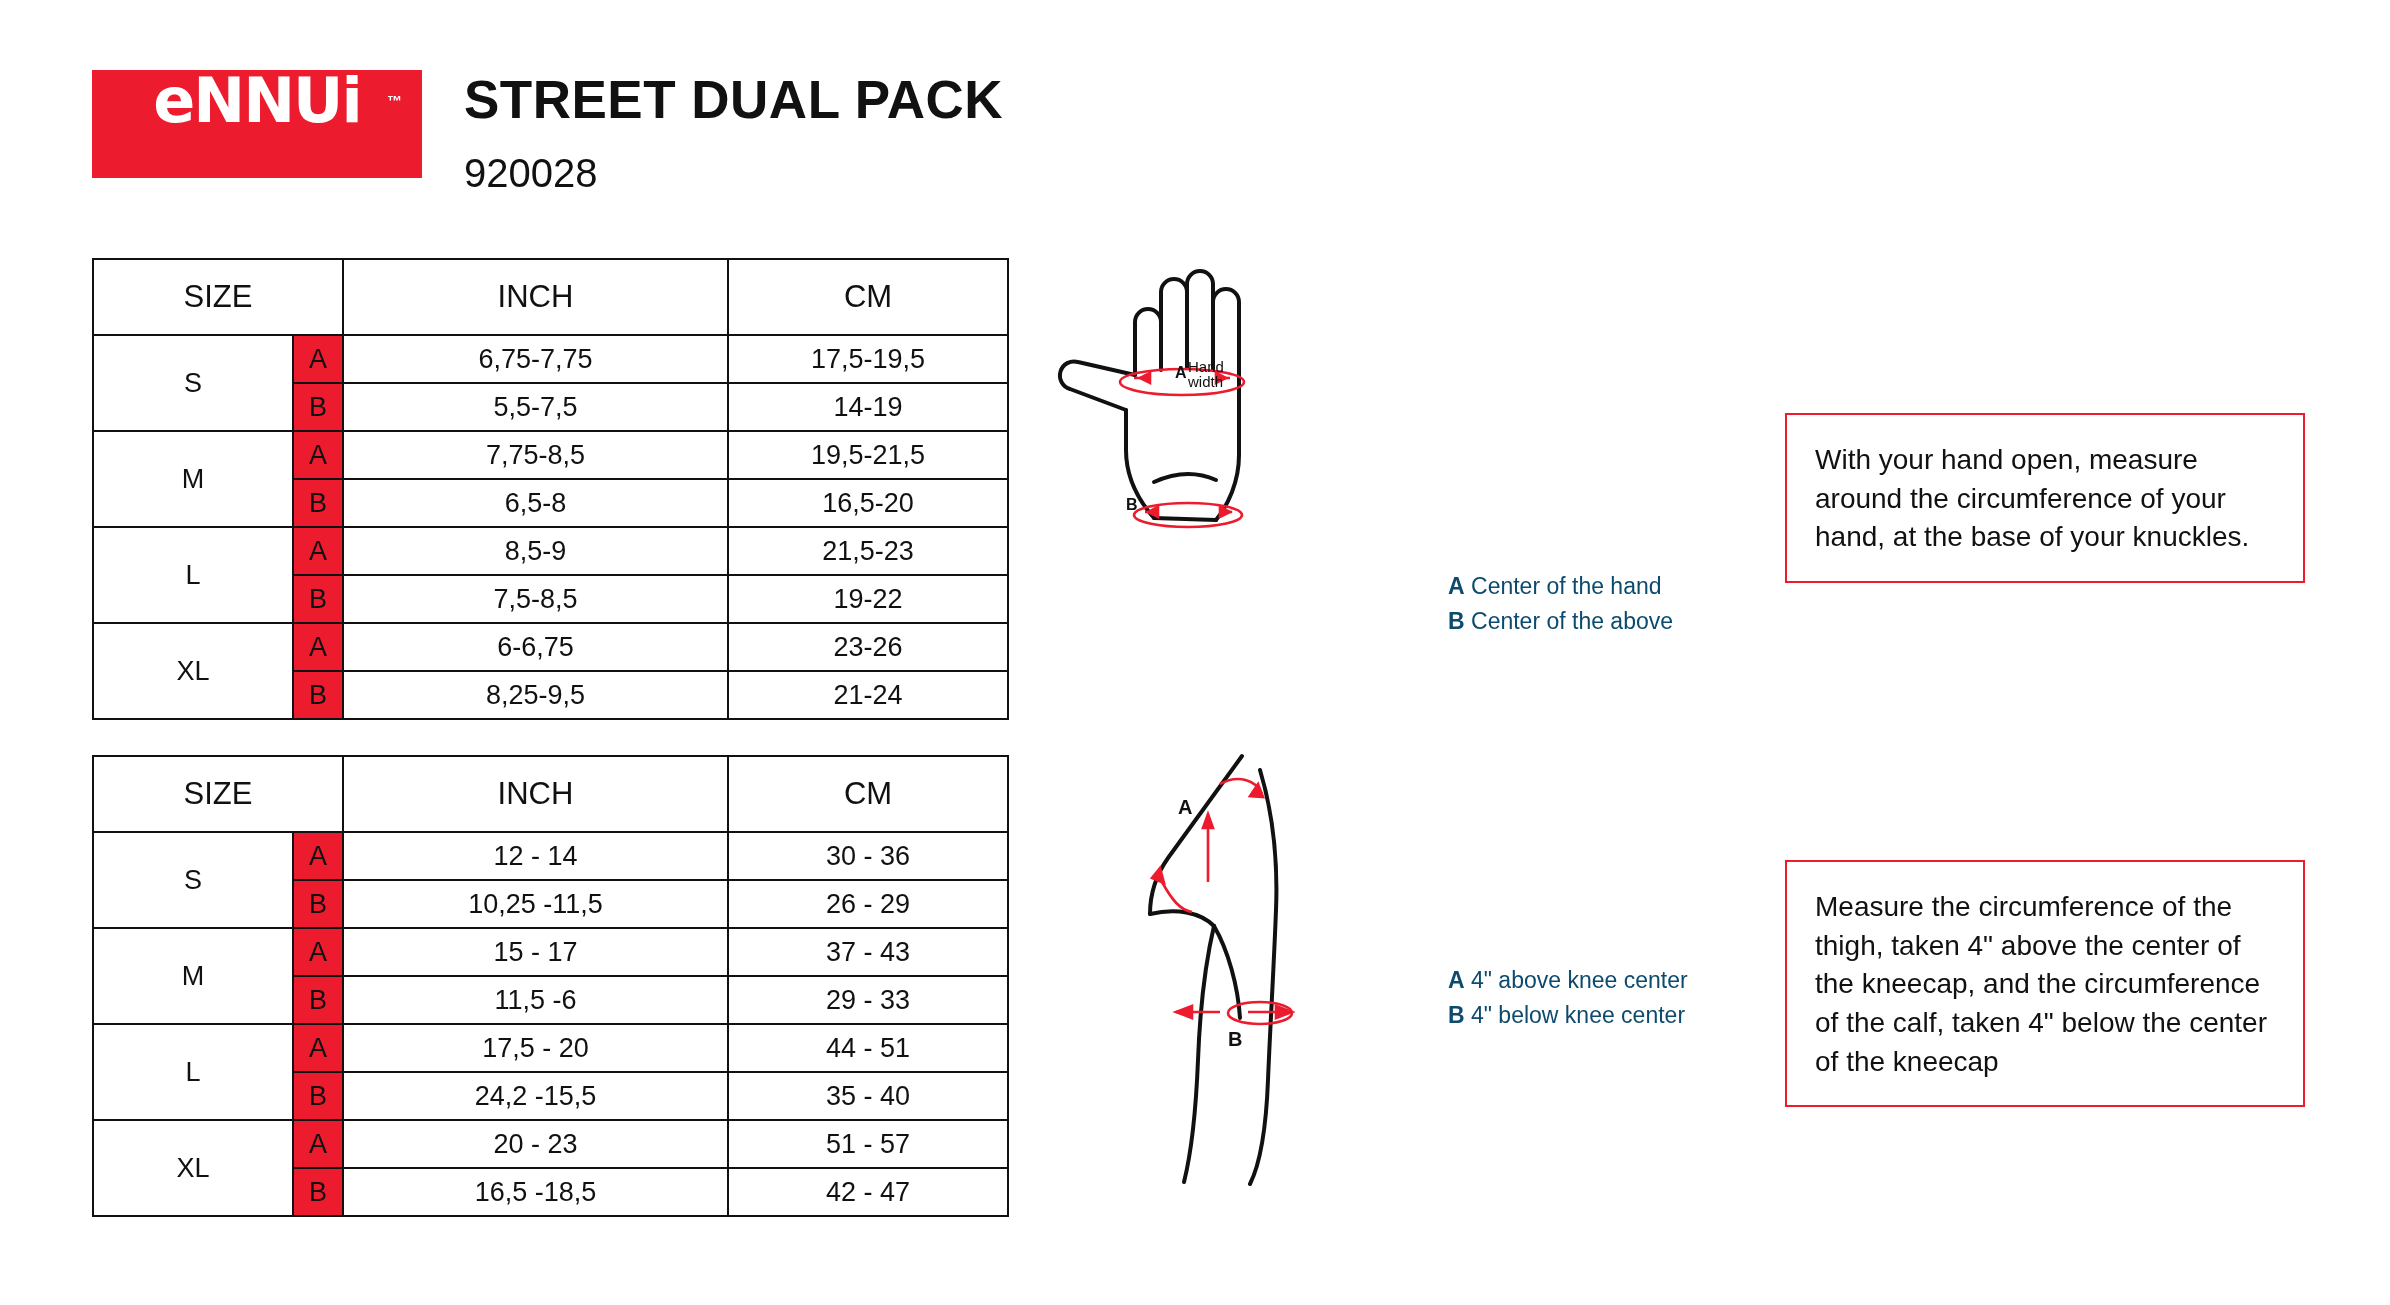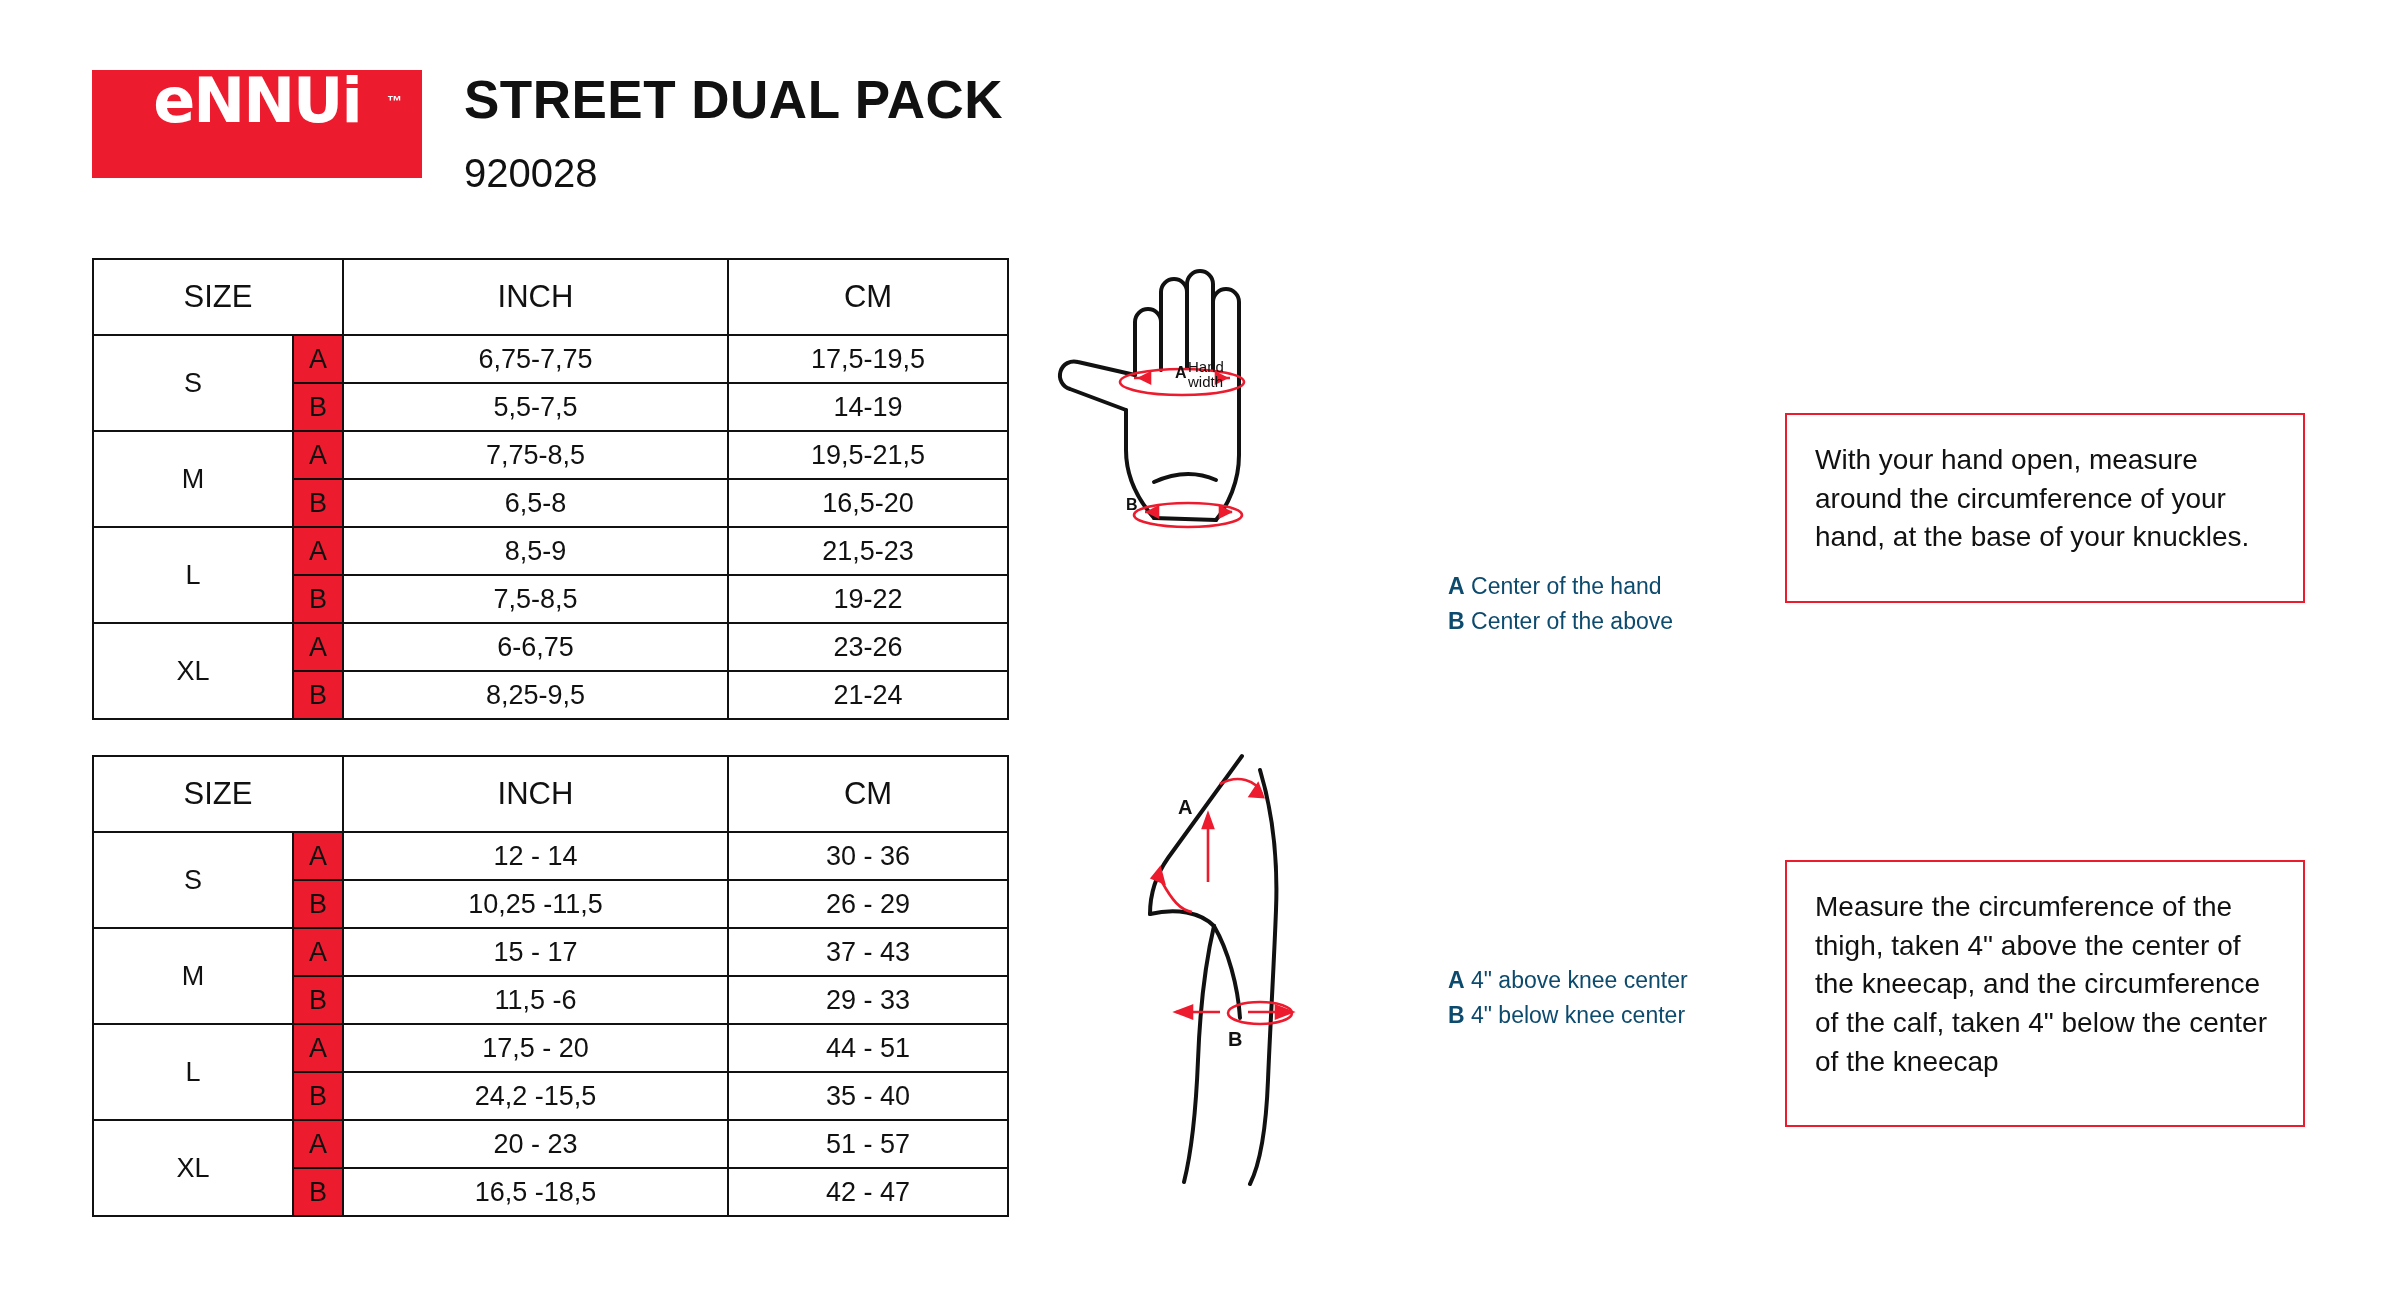--- a/index.html
+++ b/index.html
@@ -129,21 +129,21 @@
     margin-top: 31px;
   }
   .legend b { font-weight: bold; }
   #legend-hand { left: 1448px; top: 538px; }
   #legend-knee { left: 1448px; top: 932px; }
 
   
   .note-box {
     position: absolute;
     border: 2px solid #ED1B2E;
-    padding: 26px 28px 44px 28px;
+    padding: 26px 28px 24px 28px;
     font-size: 28px;
     line-height: 1.38;
     color: #111;
   }
   #note-hand { left: 1785px; top: 413px; width: 520px; }
   #note-knee { left: 1785px; top: 840px; width: 520px; margin-top: 20px; }
 </style>
 </head>
 <body>
 

